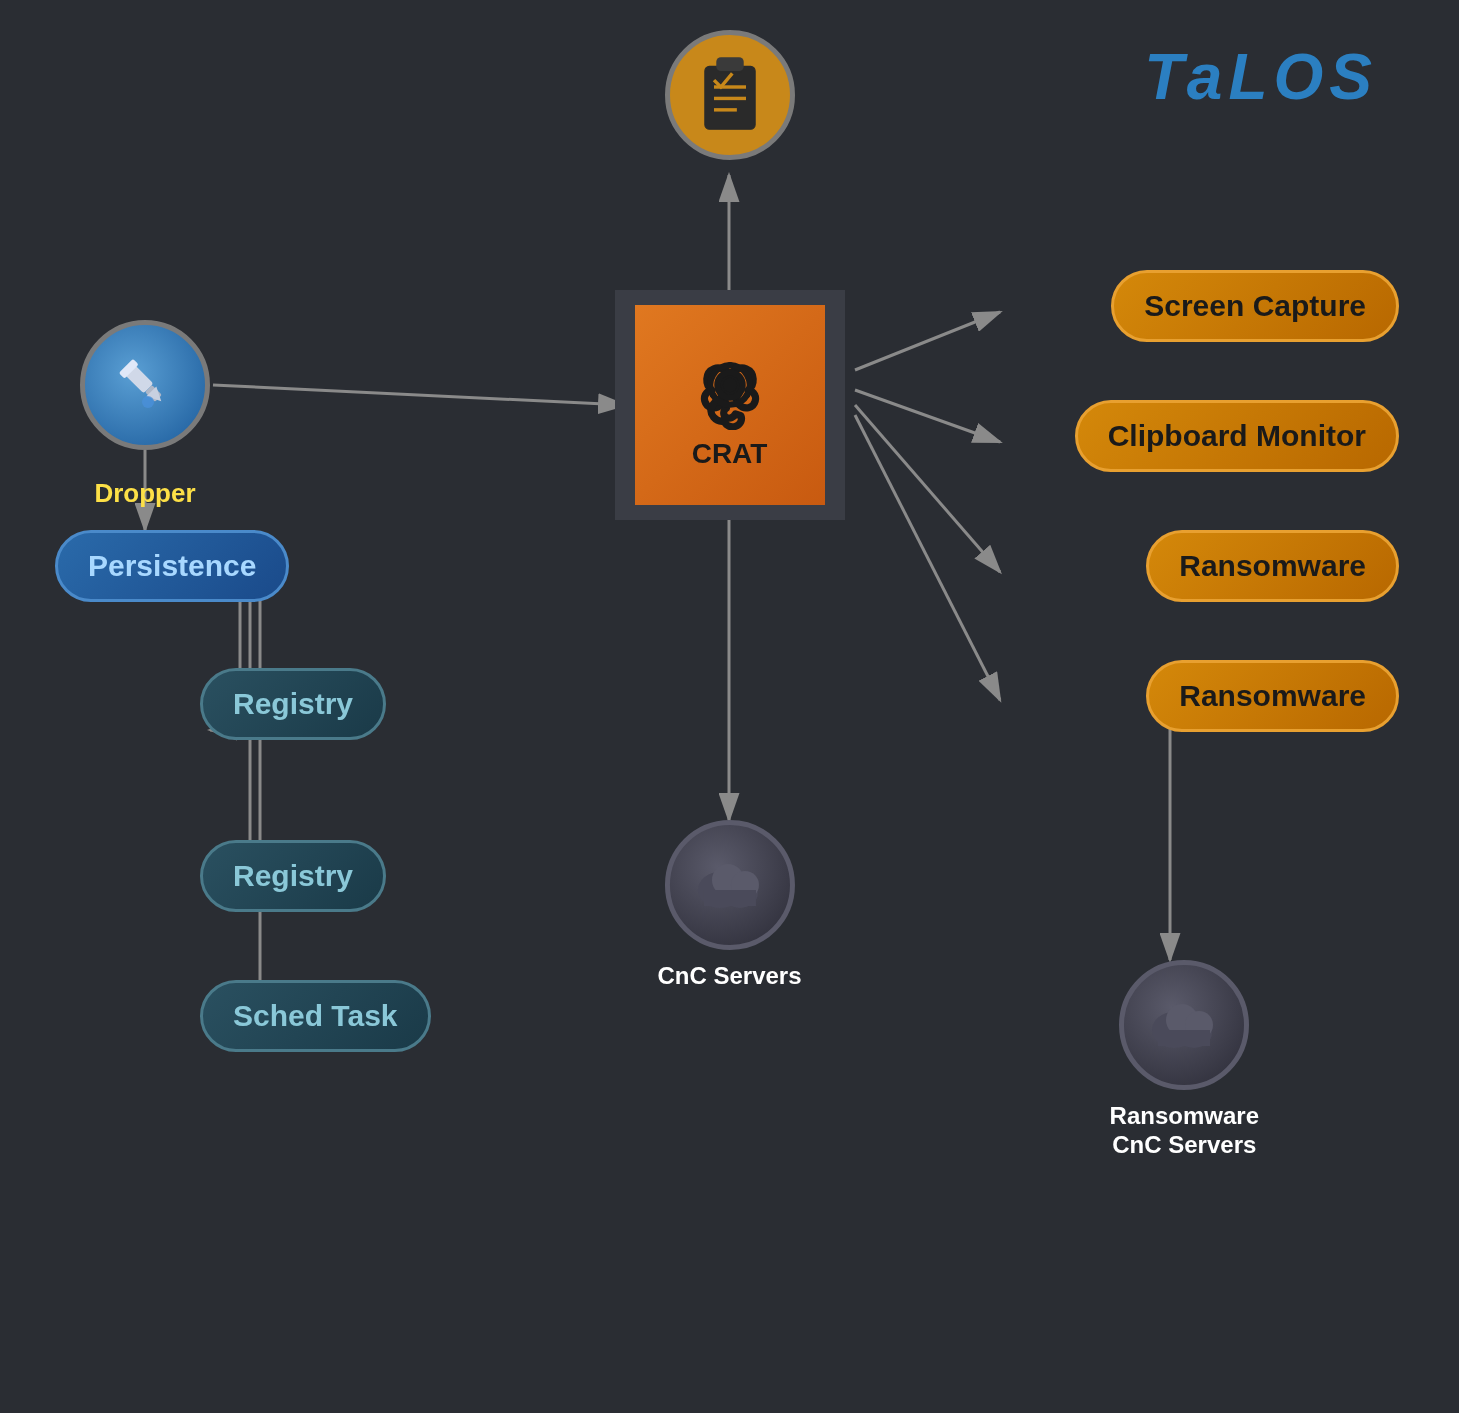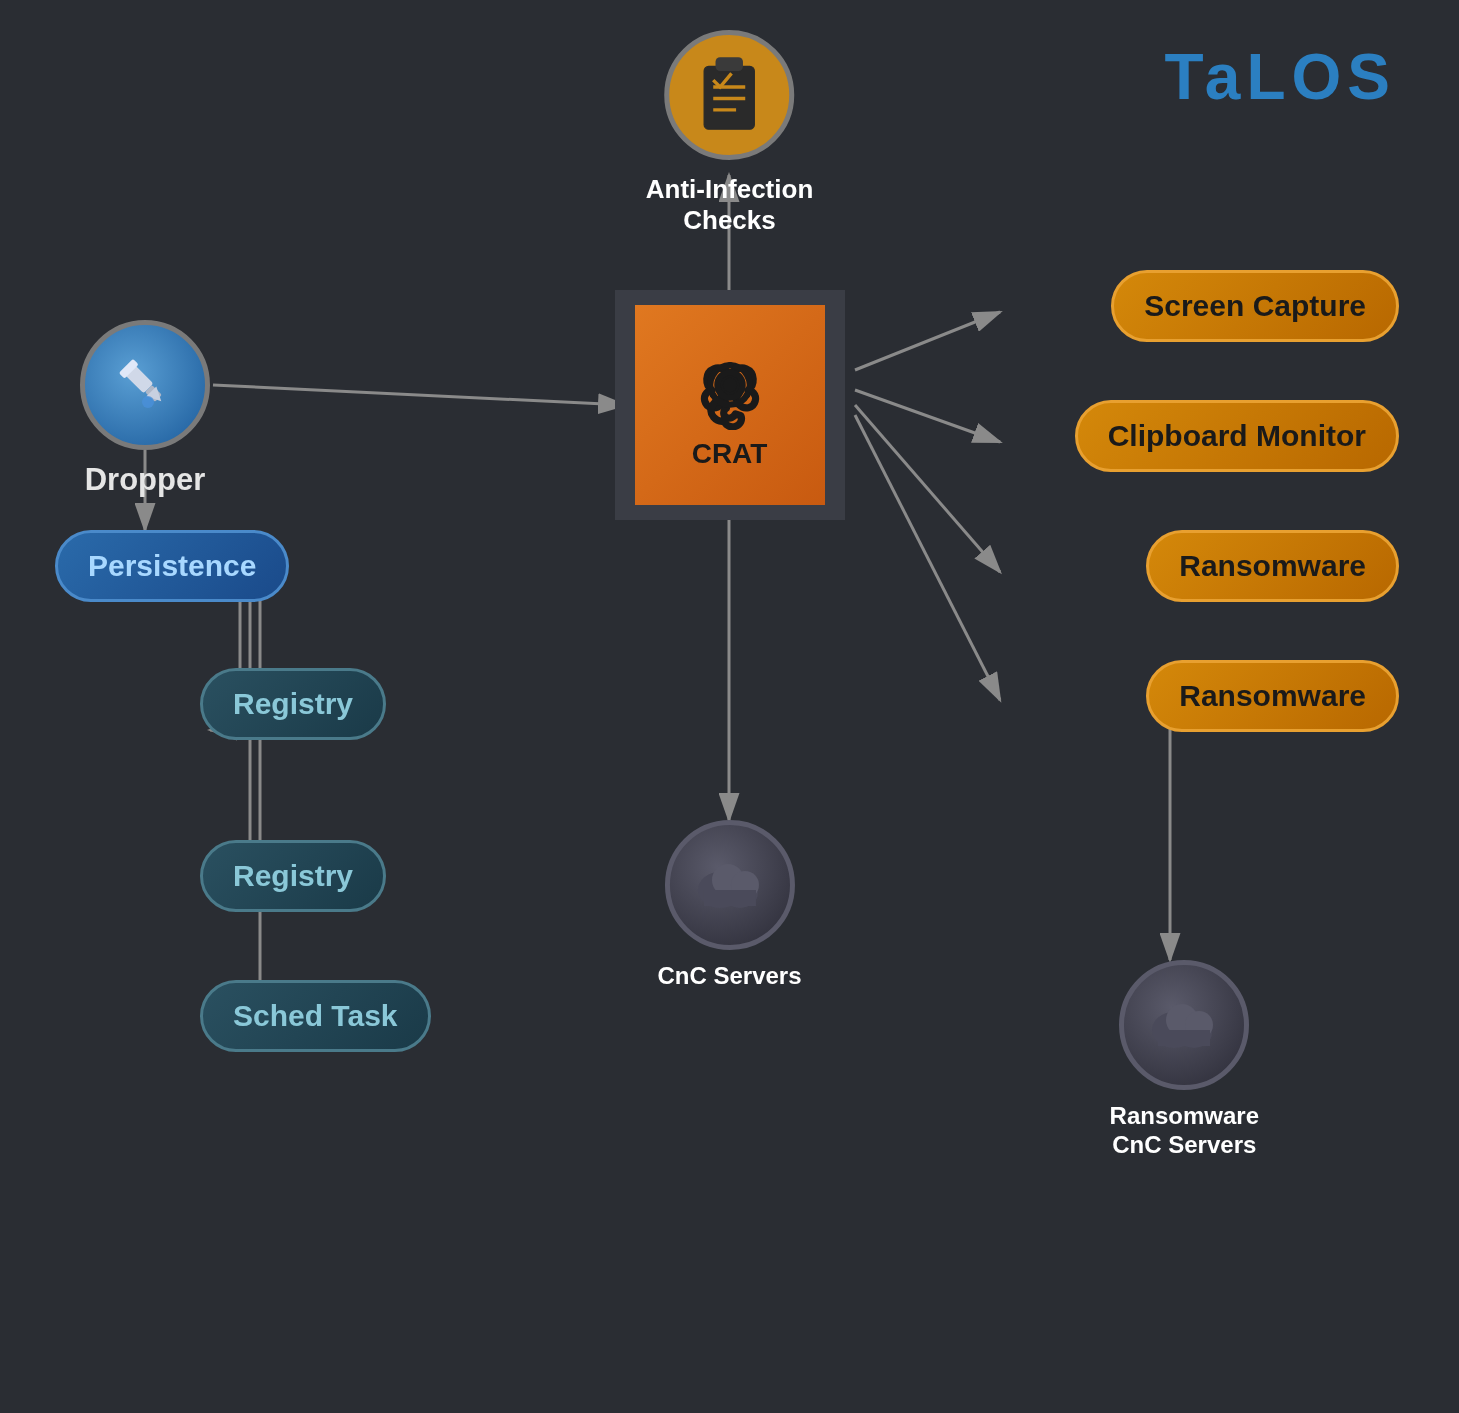--- a/index.html
+++ b/index.html
@@ -9,25 +9,26 @@
       height: 1413px;
       position: relative;
       overflow: hidden;
       font-family: 'Arial Black', 'Arial', sans-serif;
     }
 
     
     .talos-logo {
       position: absolute;
       top: 40px;
-      right: 63px;
+      right: 81px;
       font-size: 64px;
       font-weight: 900;
       color: #2b7fc1;
       letter-spacing: 6px;
+      font-style: italic;
     }
 
     
     .anti-infection {
       position: absolute;
       top: 30px;
       left: 50%;
       transform: translateX(-50%);
       display: flex;
       flex-direction: column;
@@ -94,24 +95,24 @@
       width: 130px;
       height: 130px;
       border-radius: 50%;
       background: radial-gradient(circle at 40% 40%, #5a9fd4, #1a5a9a);
       border: 5px solid #7a7a7a;
       display: flex;
       align-items: center;
       justify-content: center;
     }
     .dropper-label {
-      color: #e5e5e5;
-      font-size: 31px;
-      font-weight: 900;
-      margin-top: 12px;
+      color: #fde047;
+      font-size: 26px;
+      font-weight: 900;
+      margin-top: 28px;
     }
 
     
     .persistence-node {
       position: absolute;
       top: 530px;
       left: 55px;
     }
     .pill {
       border-radius: 50px;
@@ -300,23 +301,20 @@
       <rect x="8" y="10" width="44" height="55" rx="4" fill="#2a2a2a" stroke="#2a2a2a" stroke-width="1"></rect>
       <rect x="20" y="4" width="20" height="12" rx="3" fill="#2a2a2a" stroke="#2a2a2a" stroke-width="1"></rect>
       <rect x="18" y="2" width="24" height="12" rx="4" fill="#3a3a3a"></rect>
       <line x1="16" y1="28" x2="44" y2="28" stroke="#c8881a" stroke-width="3"></line>
       <line x1="16" y1="38" x2="44" y2="38" stroke="#c8881a" stroke-width="3"></line>
       <line x1="16" y1="48" x2="36" y2="48" stroke="#c8881a" stroke-width="3"></line>
 
       <polyline points="16,22 22,28 32,16" stroke="#c8881a" stroke-width="3" fill="none"></polyline>
     </svg>
   </div>
-  <div class="anti-infection-label">
-    <span>Anti-Infection<br>Checks</span>
-  </div>
 </div>
 
 <div class="crat-outer">
   <div class="crat-inner">
 
     <svg class="biohazard-icon" viewBox="0 0 100 100" xmlns="http://www.w3.org/2000/svg">
       <circle cx="50" cy="50" r="12" fill="#1a1a1a"></circle>
 
       <path d="M50,38 C50,38 42,28 32,32 C22,36 22,50 30,56 C26,56 20,60 22,68 C24,76 34,78 40,72 L44,64 C40,62 38,56 42,50 L50,38Z" fill="none" stroke="#1a1a1a" stroke-width="8" stroke-linejoin="round"></path>
       <path d="M50,38 C50,38 58,28 68,32 C78,36 78,50 70,56 C74,56 80,60 78,68 C76,76 66,78 60,72 L56,64 C60,62 62,56 58,50 L50,38Z" fill="none" stroke="#1a1a1a" stroke-width="8" stroke-linejoin="round"></path>

